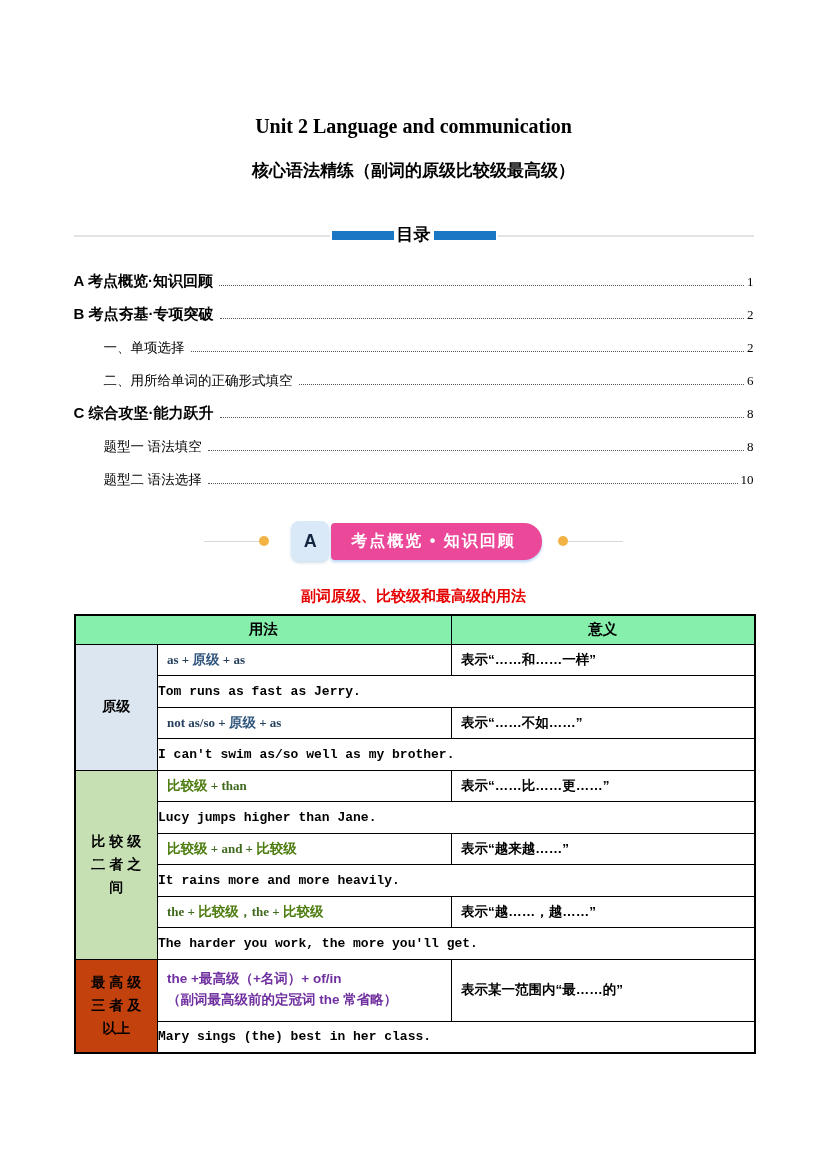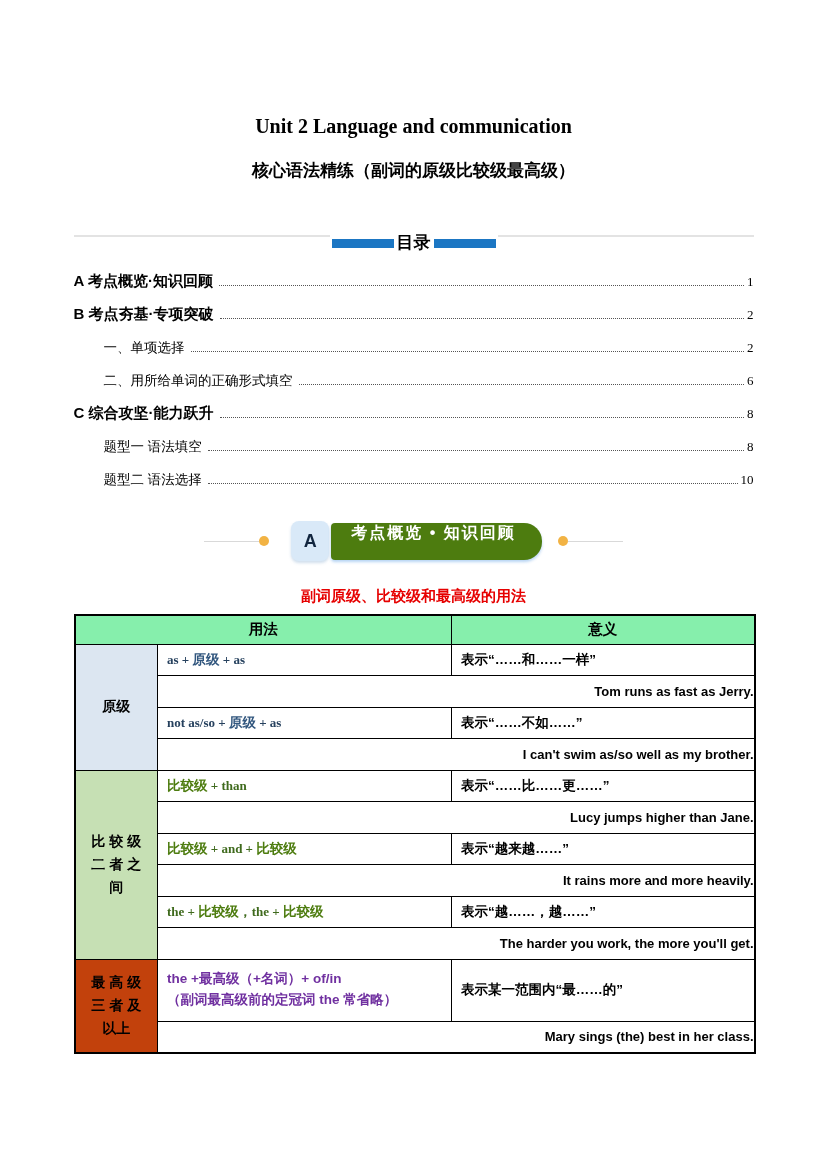--- a/index.html
+++ b/index.html
@@ -11,21 +11,21 @@
   
   .doc-title { text-align:center; font-family:"Liberation Serif", serif;
                font-weight:bold; font-size:20px; line-height:28px; }
   .doc-subtitle { text-align:center; font-weight:bold; font-size:17px;
                   margin-top:18px; line-height:26px; }
 
   
   .toc-header { position:relative; margin-top:40px; height:22px; }
   .toc-header::before { content:""; position:absolute; left:0; right:0; top:11px;
                         border-top:2px solid #e3e3e3; }
-  .toc-header-center { position:absolute; left:50%; top:8px; transform:translateX(-50%);
+  .toc-header-center { position:absolute; left:50%; top:0; transform:translateX(-50%);
                        display:flex; align-items:center; background:#fff; padding:0 2px; }
   .toc-bar { width:62px; height:9px; background:#1b76c3; }
   .toc-title { font-size:17px; font-weight:bold; padding:0 3px; line-height:22px; }
 
   
   .toc-list { margin-top:14px; }
   .toc-entry { display:flex; align-items:flex-end; height:33px; cursor:pointer; }
   .toc-entry .lbl { white-space:nowrap; padding-bottom:2px; }
   .toc-entry.l1 .lbl { font-size:15px; font-weight:bold; }
   .toc-entry.l2 { padding-left:30px; }
@@ -34,22 +34,22 @@
   .toc-page { font-family:"Liberation Serif", serif; font-size:13px; padding-bottom:3px; }
 
   
   .banner-row { margin-top:28px; display:flex; align-items:center; justify-content:center; height:44px; }
   .banner-line { width:55px; border-top:1.5px solid #d9d9d9; }
   .banner-dot { width:10px; height:10px; border-radius:50%; background:#f2b344; }
   .banner-chip { width:38px; height:40px; background:#d9e9f8; border-radius:8px;
                  display:flex; align-items:center; justify-content:center;
                  font-weight:bold; font-size:18px; color:#12263f; margin:0 2px 0 22px;
                  box-shadow:0 2px 3px rgba(120,160,200,.35); }
-  .banner-pill { height:37px; background:#4d7c0f; border-radius:4px 18px 18px 4px;
-                 display:flex; padding:0 26px 0 20px; margin-right:16px;
+  .banner-pill { height:37px; background:#ec4899; border-radius:4px 18px 18px 4px;
+                 display:flex; align-items:center; padding:0 26px 0 20px; margin-right:16px;
                  box-shadow:0 2px 3px rgba(18,114,216,.3); }
   .banner-pill span { color:#fff; font-weight:bold; font-size:16px; letter-spacing:2px; }
 
   
   .table-heading { text-align:center; color:#e60000; font-weight:bold; font-size:15px;
                    margin-top:24px; }
 
   
   table.grammar { width:680px; margin:8px auto 0 auto; border-collapse:collapse;
                   table-layout:fixed; border:2px solid #000; }
@@ -68,21 +68,21 @@
   td.f-cell.tall { height:62px; }
   .f-en { font-family:"Liberation Serif", serif; font-weight:bold; }
   .f-kw { font-weight:bold; font-size:13.5px; }
   .sec1 .f-en { color:#26415e; } .sec1 .f-kw { color:#31567e; }
   .sec2 .f-en { color:#3f6a1d; } .sec2 .f-kw { color:#4d7c0f; }
   .sec3 .f-en, .sec3 .f-kw { color:#7030a0; }
   .f-line { line-height:1.55; }
 
   td.m-cell { font-weight:bold; font-size:13.5px; padding:2px 4px 2px 9px; }
 
-  td.ex-cell { height:32px; text-align:right; font-family:Liberation Sans, sans-serif;
+  td.ex-cell { height:32px; text-align:left; font-family:Liberation Mono, monospace;
                font-weight:bold; font-size:13px; }
 </style>
 </head>
 <body>
 
 <div class="page">
   <div class="content">
 
     <div class="doc-title">Unit 2 Language and communication</div>
     <div class="doc-subtitle">核心语法精练（副词的原级比较级最高级）</div>

